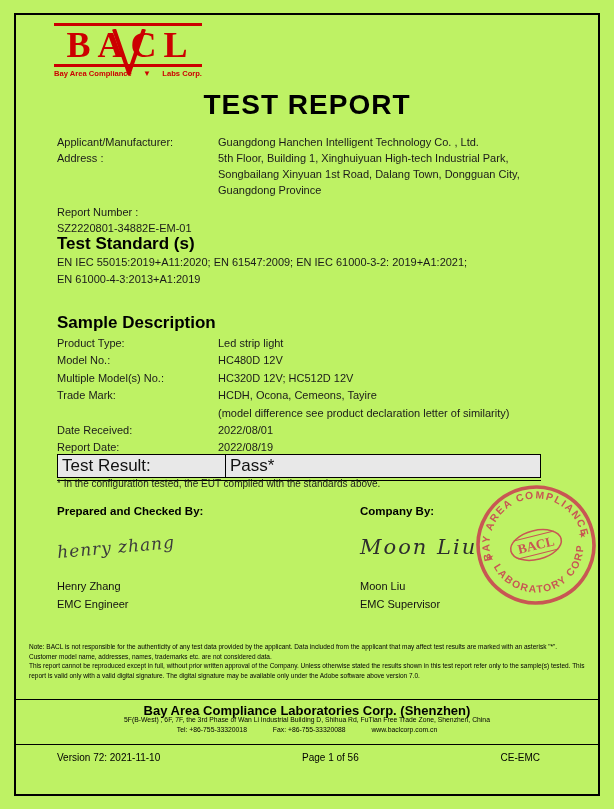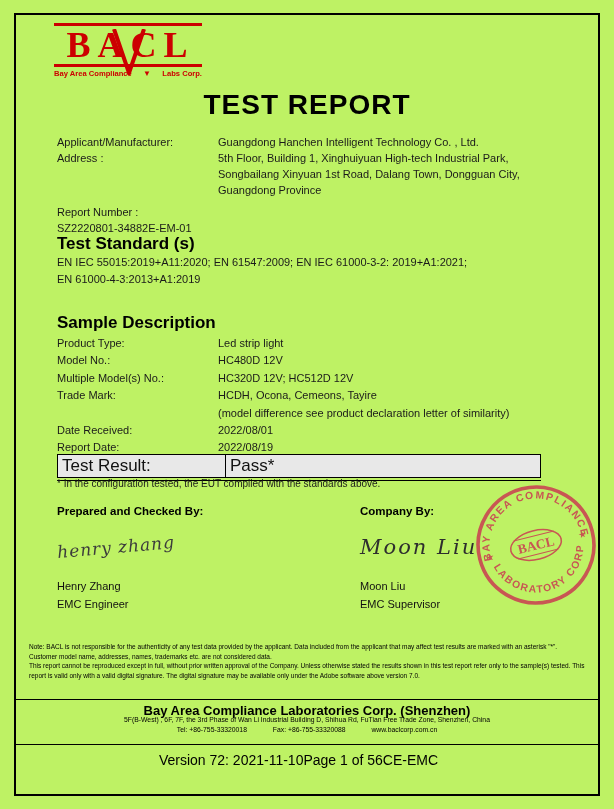--- a/index.html
+++ b/index.html
@@ -59,21 +59,21 @@
   .stamp { left:458px; top:468px; width:124px; height:124px; transform:rotate(-14deg); opacity:.92; }
 
   .note { top:627px; left:13px; right:13px; font-size:6.5px; line-height:9.6px; color:#000; }
 
   .fline { left:0; right:0; border-top:1px solid #000; height:0; }
   .fl1 { top:684px; } .fl2 { top:729px; }
   .f-co  { top:688px; left:0; right:0; text-align:center; font-size:13px; font-weight:bold; color:#000; }
   .f-ad  { top:701px; left:0; right:0; text-align:center; font-size:6.8px; color:#000; }
   .f-tel { top:711px; left:0; right:0; text-align:center; font-size:6.8px; color:#000; }
   .f-tel span { margin:0 12px; }
-  .vrow { top:737px; left:41px; right:58px; display:flex; justify-content:center; font-size:14px; color:#000; }
+  .vrow { top:737px; left:41px; right:58px; display:flex; justify-content:space-between; font-size:10px; color:#000; }
 </style>
 </head>
 <body>
 
 <div class="page">
   <div class="frame"></div>
   <div class="content">
 
     <div class="abs logo">
       <div class="logo-line"></div>

